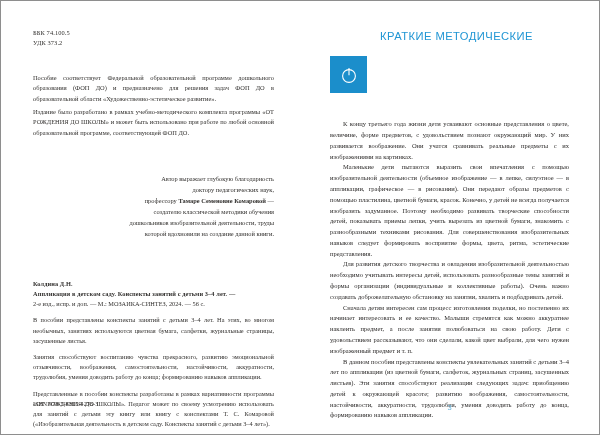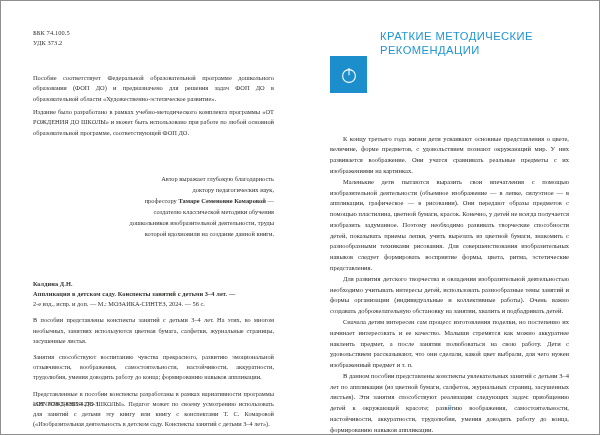--- a/index.html
+++ b/index.html
@@ -180,21 +180,20 @@
         <p class="para">Представленные в пособии конспекты разработаны в рамках вариативности программы «ОТ РОЖДЕНИЯ ДО ШКОЛЫ». Педагог может по своему усмотрению использовать для занятий с детьми эту книгу или книгу с конспектами Т. С. Комаровой («Изобразительная деятельность в детском саду. Конспекты занятий с детьми 3–4 лет»).</p>
       </div>
 
       <div class="isbn">ISBN 978-5-4315-4276-3</div>
     </div>
 
     <div class="page-right">
 
       <div class="chapter-head">
         <span class="line">КРАТКИЕ МЕТОДИЧЕСКИЕ</span>
-        <span class="line">РЕКОМЕНДАЦИИ</span>
       </div>
 
       <div class="badge">
         <span>
           <svg width="20" height="20" viewBox="0 0 20 20" aria-hidden="true">
             <circle cx="10" cy="11" r="6.4" fill="none" stroke="#ffffff" stroke-width="1.1"></circle>
             <line x1="10" y1="3.1" x2="10" y2="10.2" stroke="#ffffff" stroke-width="1.1" stroke-linecap="butt"></line>
           </svg>
         </span>
       </div>

